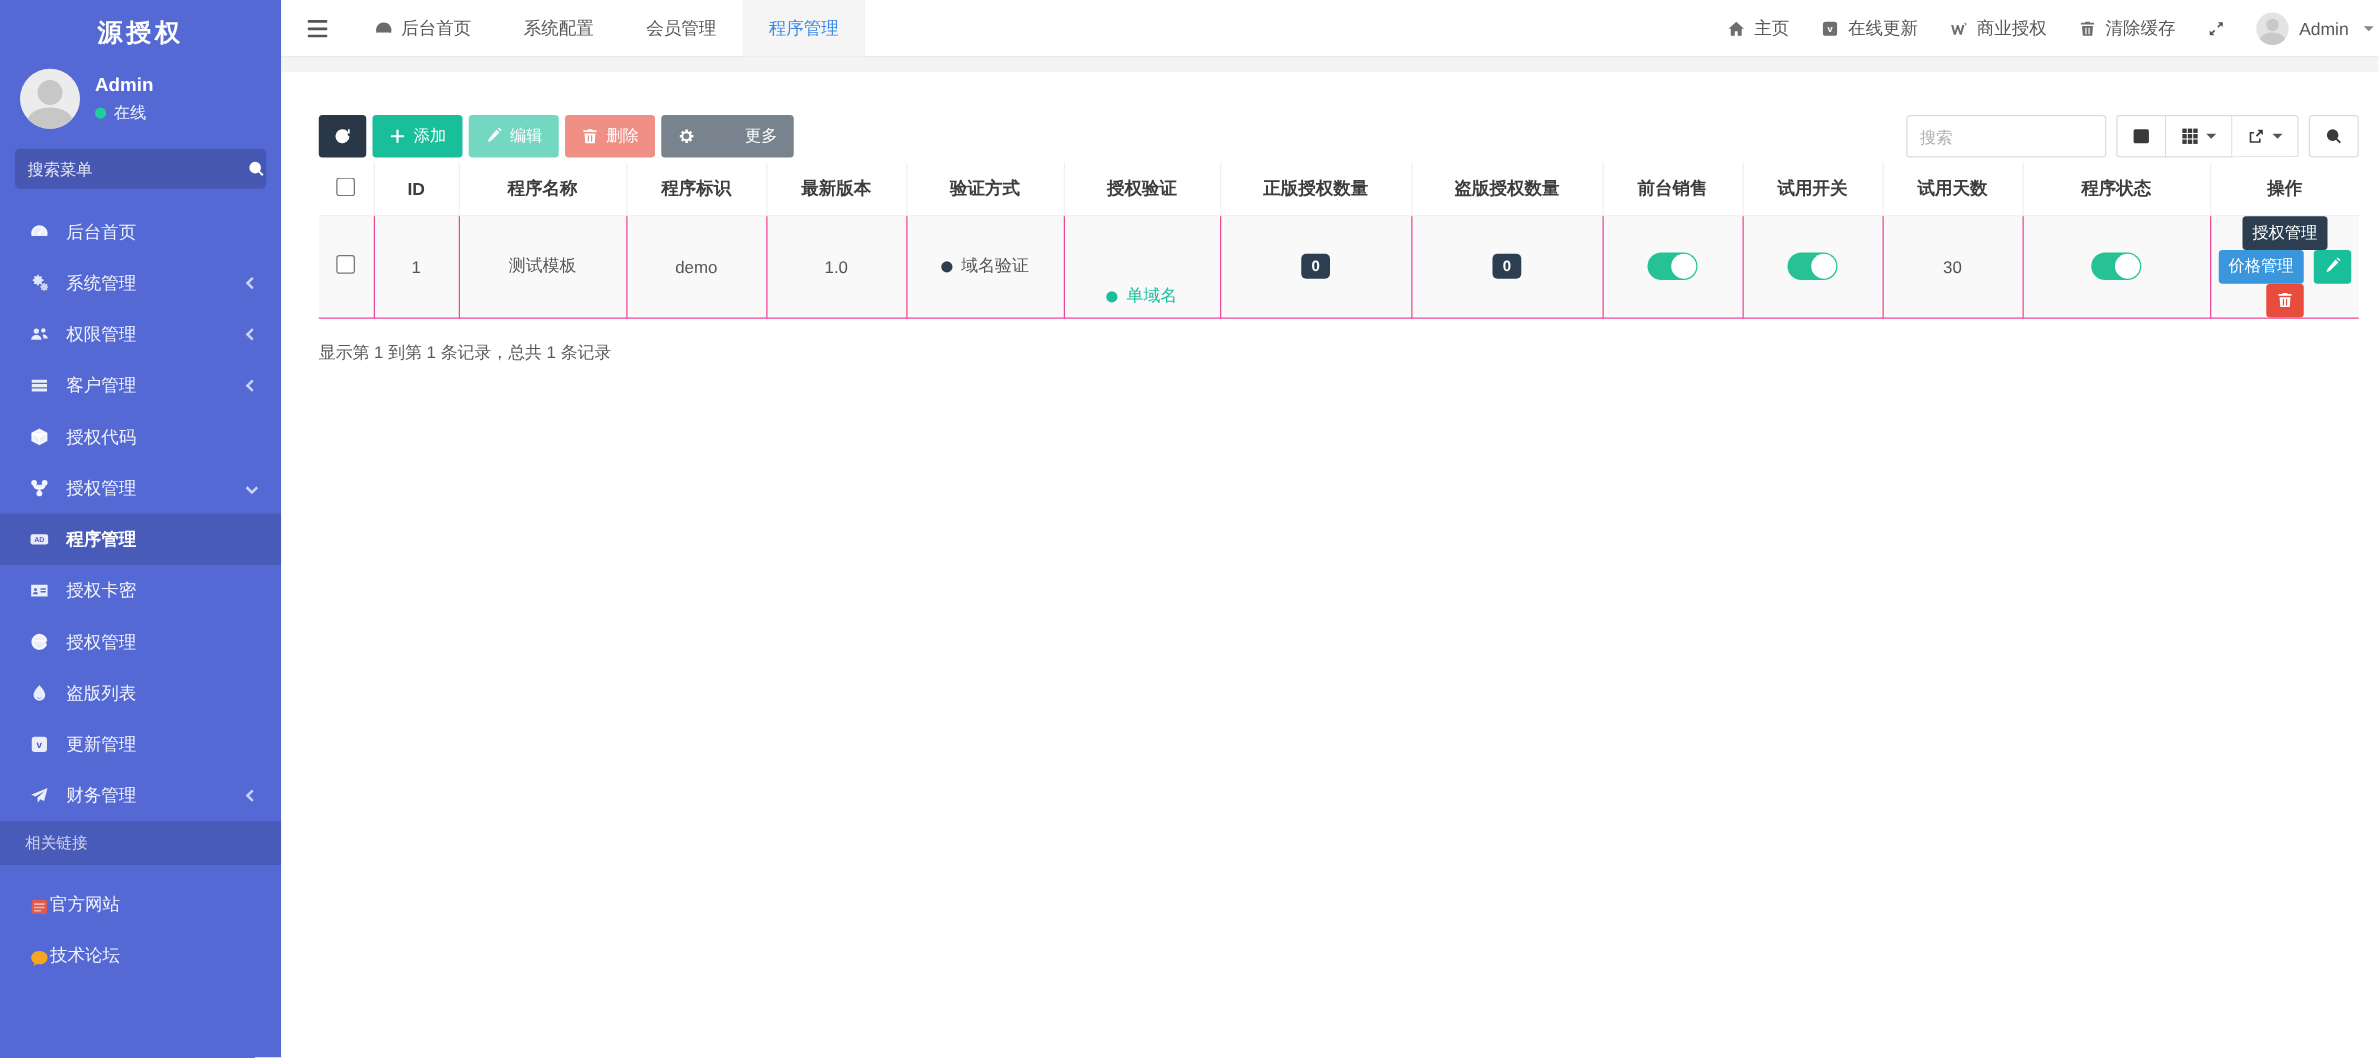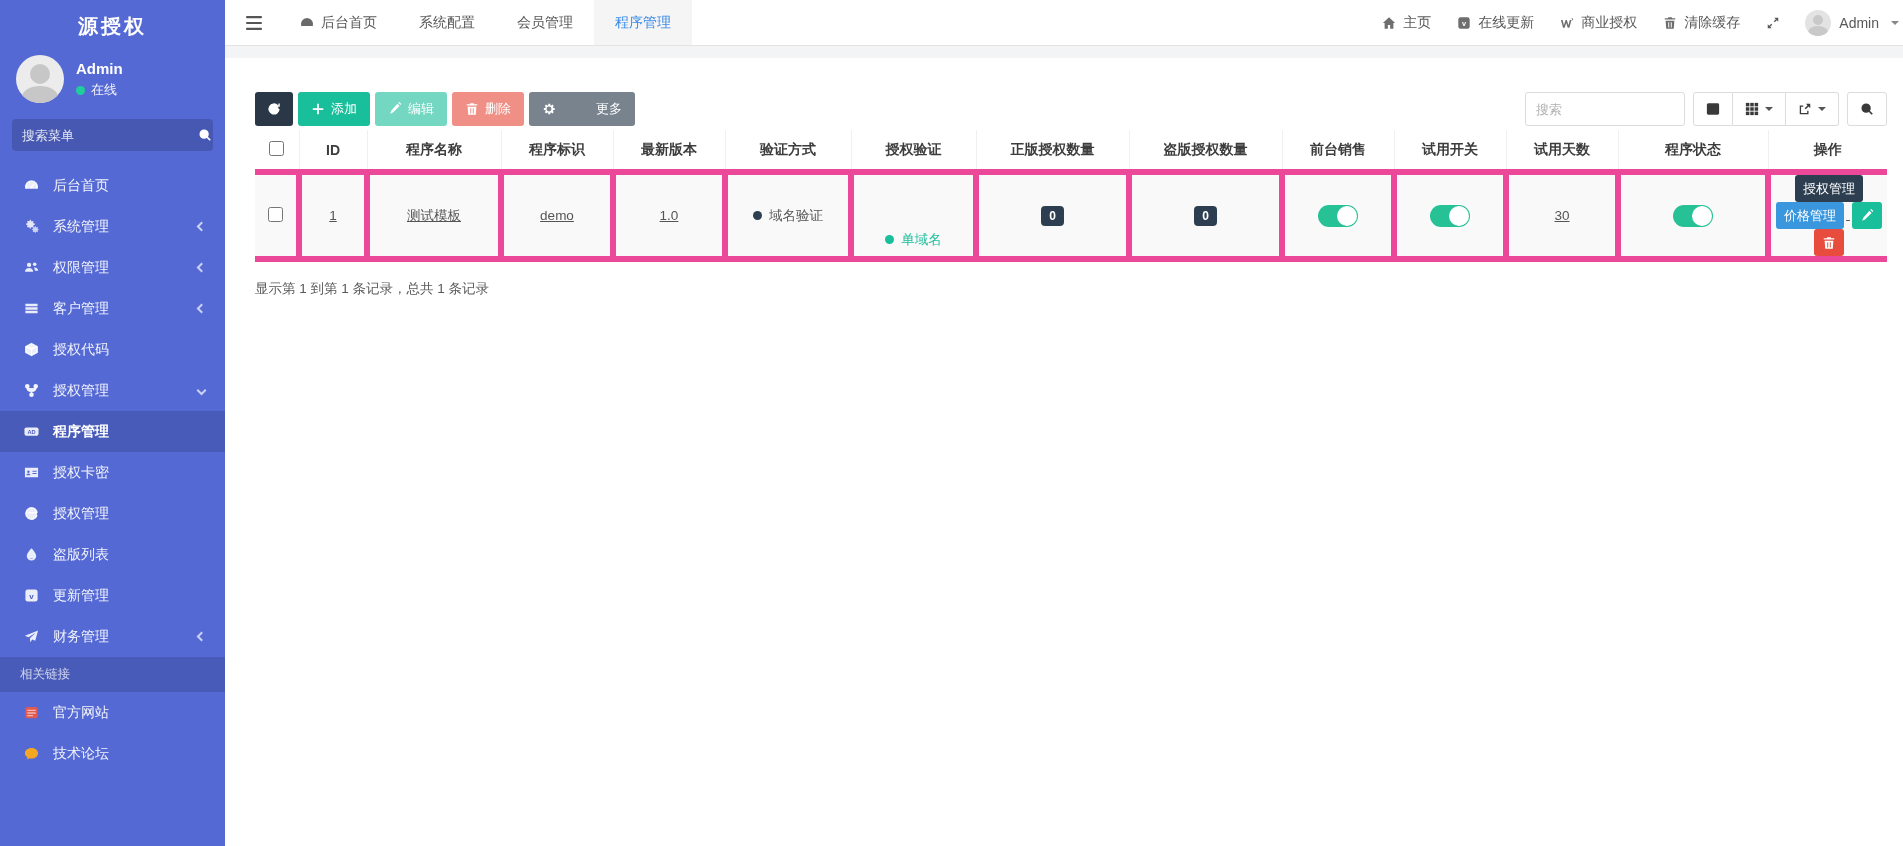--- a/index.html
+++ b/index.html
@@ -32,21 +32,21 @@
   .menu-search input::placeholder { color:rgba(255,255,255,.85); }
   .nav-list { flex:1; }
   .nav-item { height:41px; display:flex; align-items:center; gap:13px; padding:0 20px 0 22px; color:rgba(255,255,255,.92); cursor:pointer; font-size:14px; }
   .nav-item .micon { width:18px; display:flex; justify-content:center; color:rgba(255,255,255,.88); }
   .nav-item.active { background:rgba(0,0,0,.13); color:#fff; font-weight:700; }
   .nav-item .lbl { flex:1; }
   .chev { width:7px; height:7px; border-left:2px solid rgba(255,255,255,.7); border-bottom:2px solid rgba(255,255,255,.7); }
   .chev.left { transform:rotate(45deg); }
   .chev.down { transform:rotate(-45deg); }
   .links-header { background:rgba(0,0,0,.13); padding:9px 0 9px 20px; font-size:12.5px; color:rgba(255,255,255,.72); }
-  .link-item { height:41px; display:flex; align-items:center; gap:13px; padding:0 22px; color:rgba(255,255,255,.92); cursor:pointer; }
+  .link-item { height:41px; display:flex; align-items:flex-end; gap:0; padding:0 22px; color:rgba(255,255,255,.92); cursor:pointer; }
   .link-item .micon { width:18px; display:flex; justify-content:center; }
   .sidebar-bottom-pad { height:18px; }
 
   
   .main { flex:1; display:flex; flex-direction:column; min-width:0; }
   .topnav { height:46px; background:#fff; border-bottom:1px solid #e4e4e4; display:flex; align-items:stretch; color:#585858; }
   .burger { display:flex; align-items:center; padding:0 17px 0 21px; cursor:pointer; color:#555; }
   .tabs { display:flex; align-items:stretch; }
   .tab { display:flex; align-items:center; gap:7px; padding:0 21px; cursor:pointer; color:#585858; }
   .tab.active { background:#f5f5f5; color:var(--tab-blue); }
@@ -76,21 +76,21 @@
   .vgroup { display:flex; }
   .vbtn { height:34px; background:#fff; border:1px solid #dcdcdc; border-left-width:0; display:inline-flex; align-items:center; justify-content:center; gap:5px; padding:0 12px; cursor:pointer; color:#3a3a3a; }
   .vgroup .vbtn:first-child { border-left-width:1px; border-radius:3px 0 0 3px; }
   .vgroup .vbtn:last-child { border-radius:0 3px 3px 0; }
   .vbtn-solo { margin-left:8px; border-left-width:1px; border-radius:3px; }
   .vbtn .caret { border-top-color:#555; margin-left:1px; }
 
   
   table { border-collapse:collapse; width:100%; margin-top:4px; table-layout:fixed; }
   th { height:42px; font-size:14px; font-weight:700; color:#3d3d3d; border:1px solid #f0f0f0; border-top:none; text-align:center; background:#fff; }
-  td { height:42px; font-size:13.5px; color:#555; border:6px solid #ec4899; text-align:center; background:#f9f9f9;text-decoration:underline; }
+  td { height:42px; font-size:13.5px; color:#555; border:1px solid #ec4899; text-align:center; background:#f9f9f9; }
   th:first-child, td:first-child { border-left:none; }
   th:last-child, td:last-child { border-right:none; }
   input[type=checkbox] { width:15px; height:15px; accent-color:#fff; cursor:pointer; }
   .cell-flex { display:inline-flex; align-items:center; gap:7px; vertical-align:middle; }
   .dot-navy { width:9px; height:9px; border-radius:50%; background:var(--navy); display:inline-block; }
   .txt-green { color:var(--green);margin-top:48px; }
   .dot-g { width:9px; height:9px; border-radius:50%; background:var(--green); display:inline-block; }
   .badge { display:inline-block; background:var(--navy); color:#fff; font-size:12px; font-weight:700; border-radius:4px; padding:4px 8px; line-height:1; }
   .toggle { width:40px; height:22px; border-radius:12px; background:#26c295; position:relative; display:inline-block; vertical-align:middle; cursor:pointer; }
   .toggle::after { content:""; position:absolute; right:1px; top:1px; width:20px; height:20px; border-radius:50%; background:#fff; }

